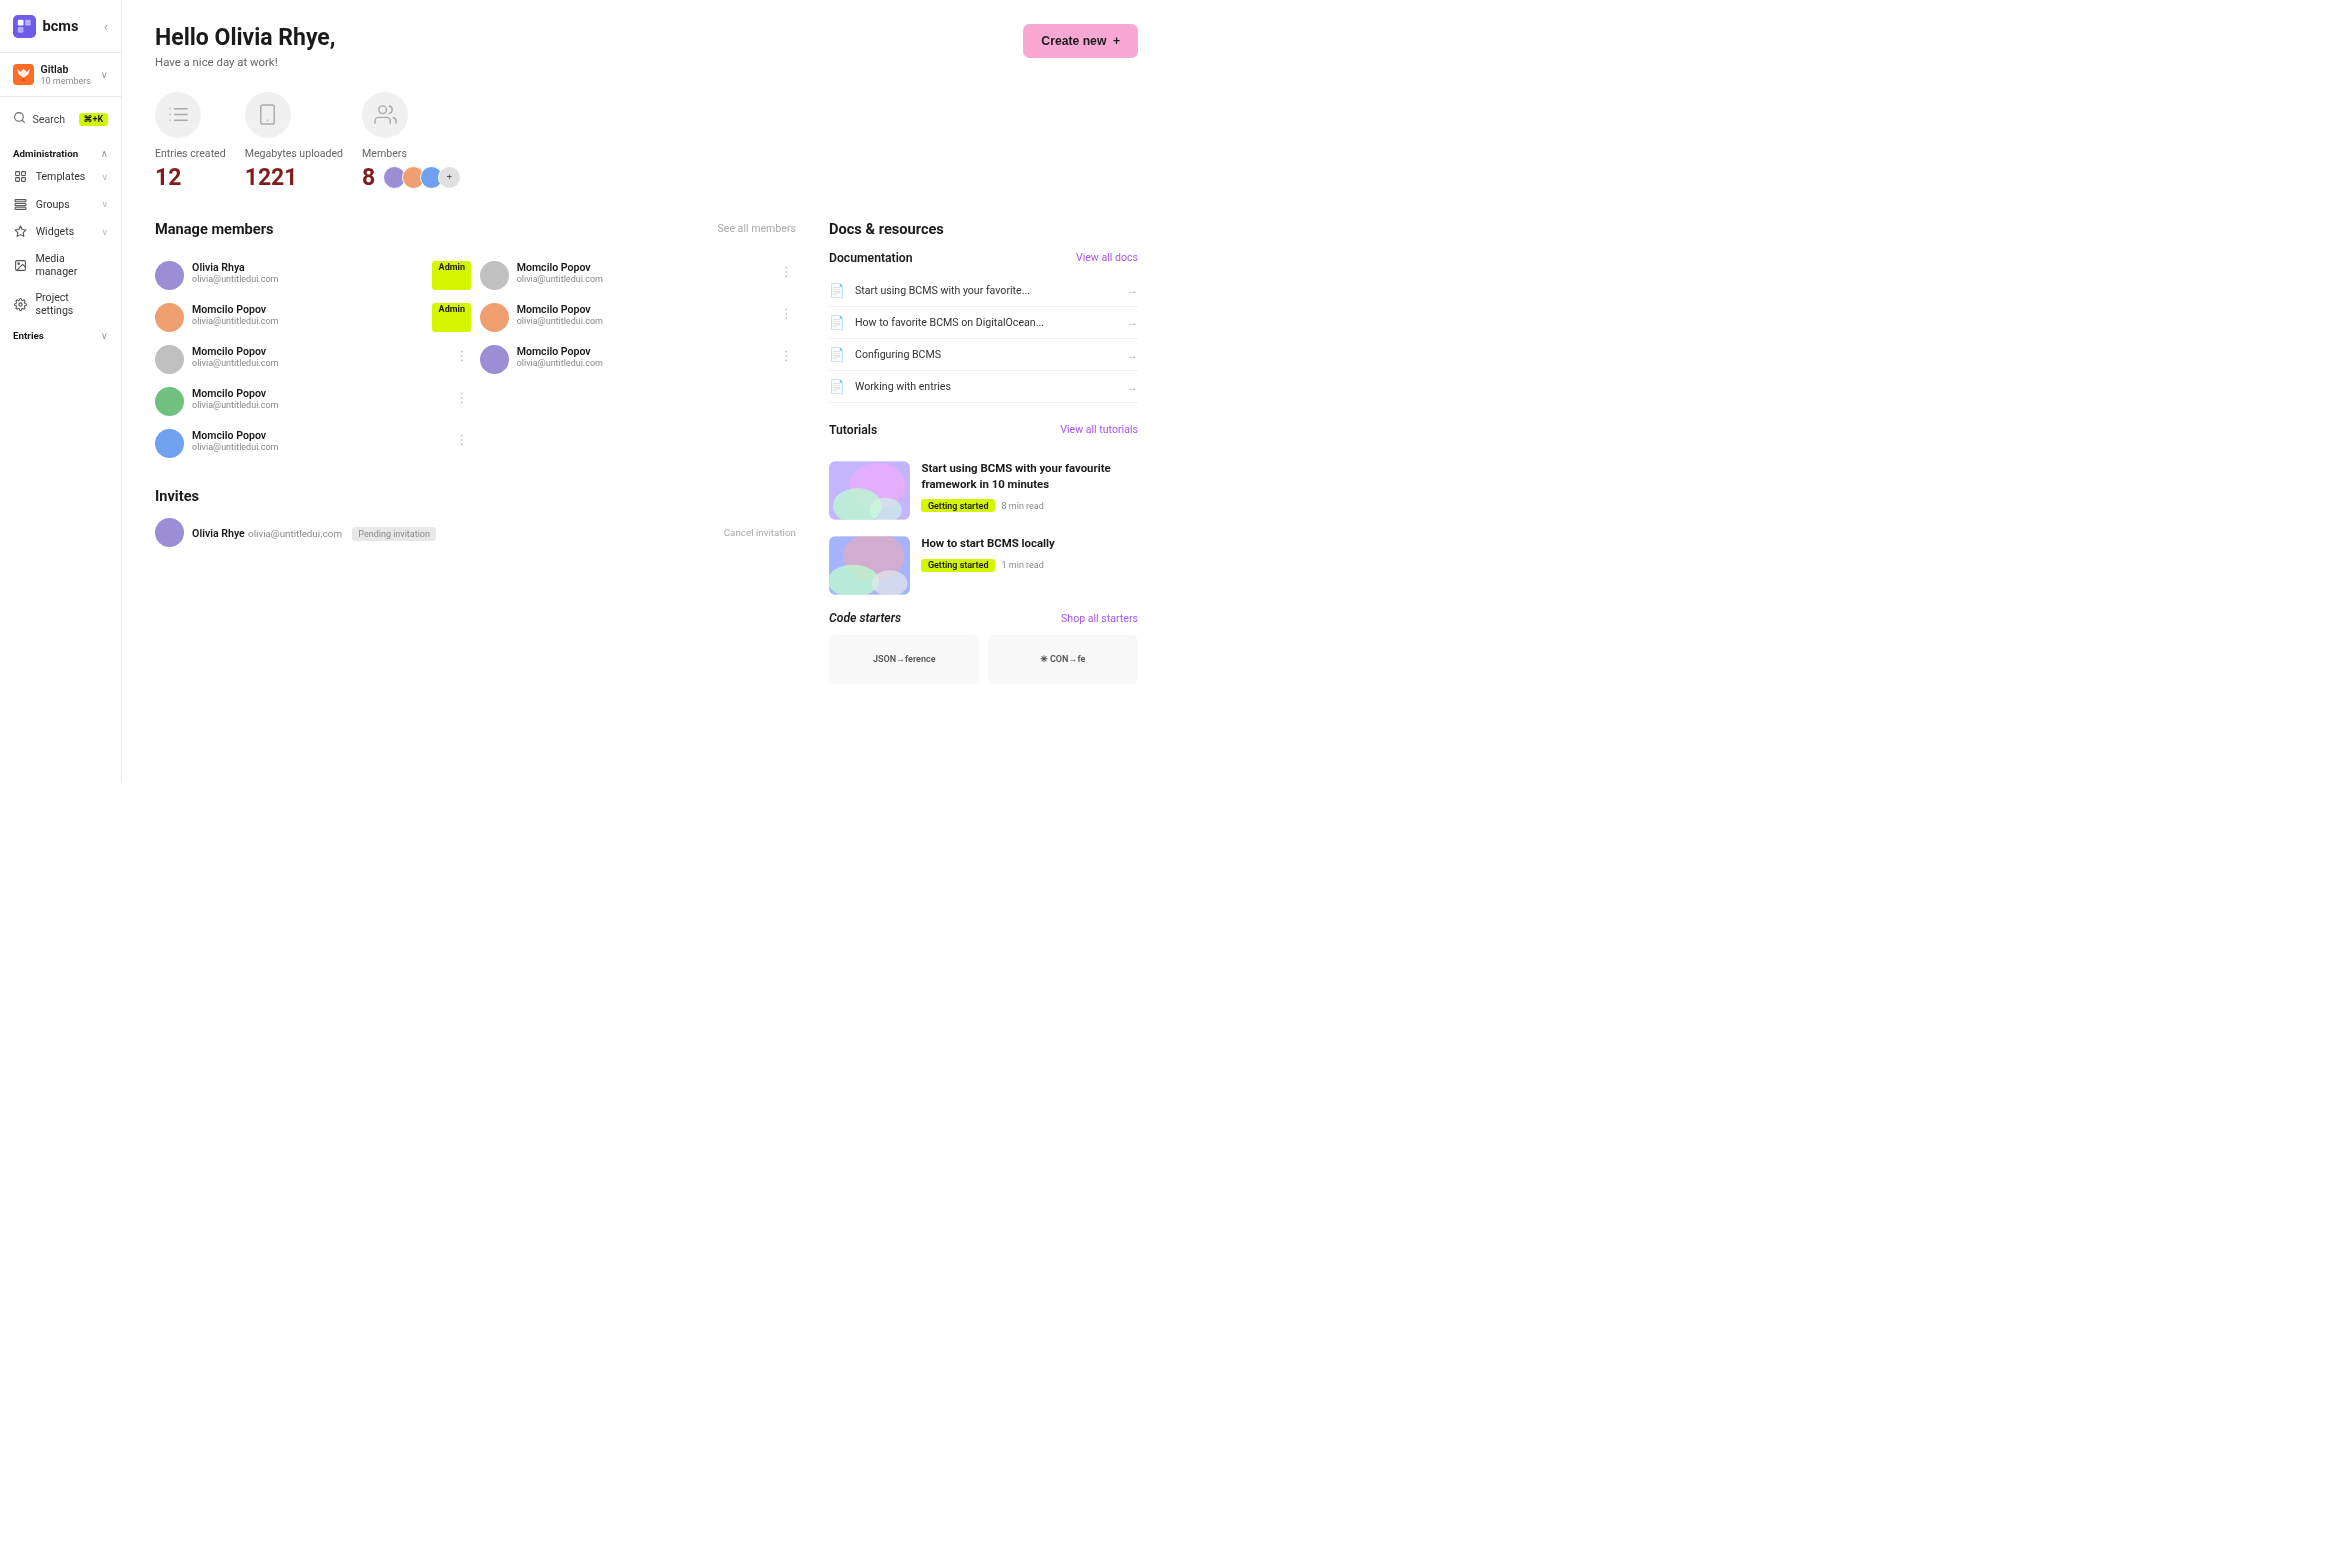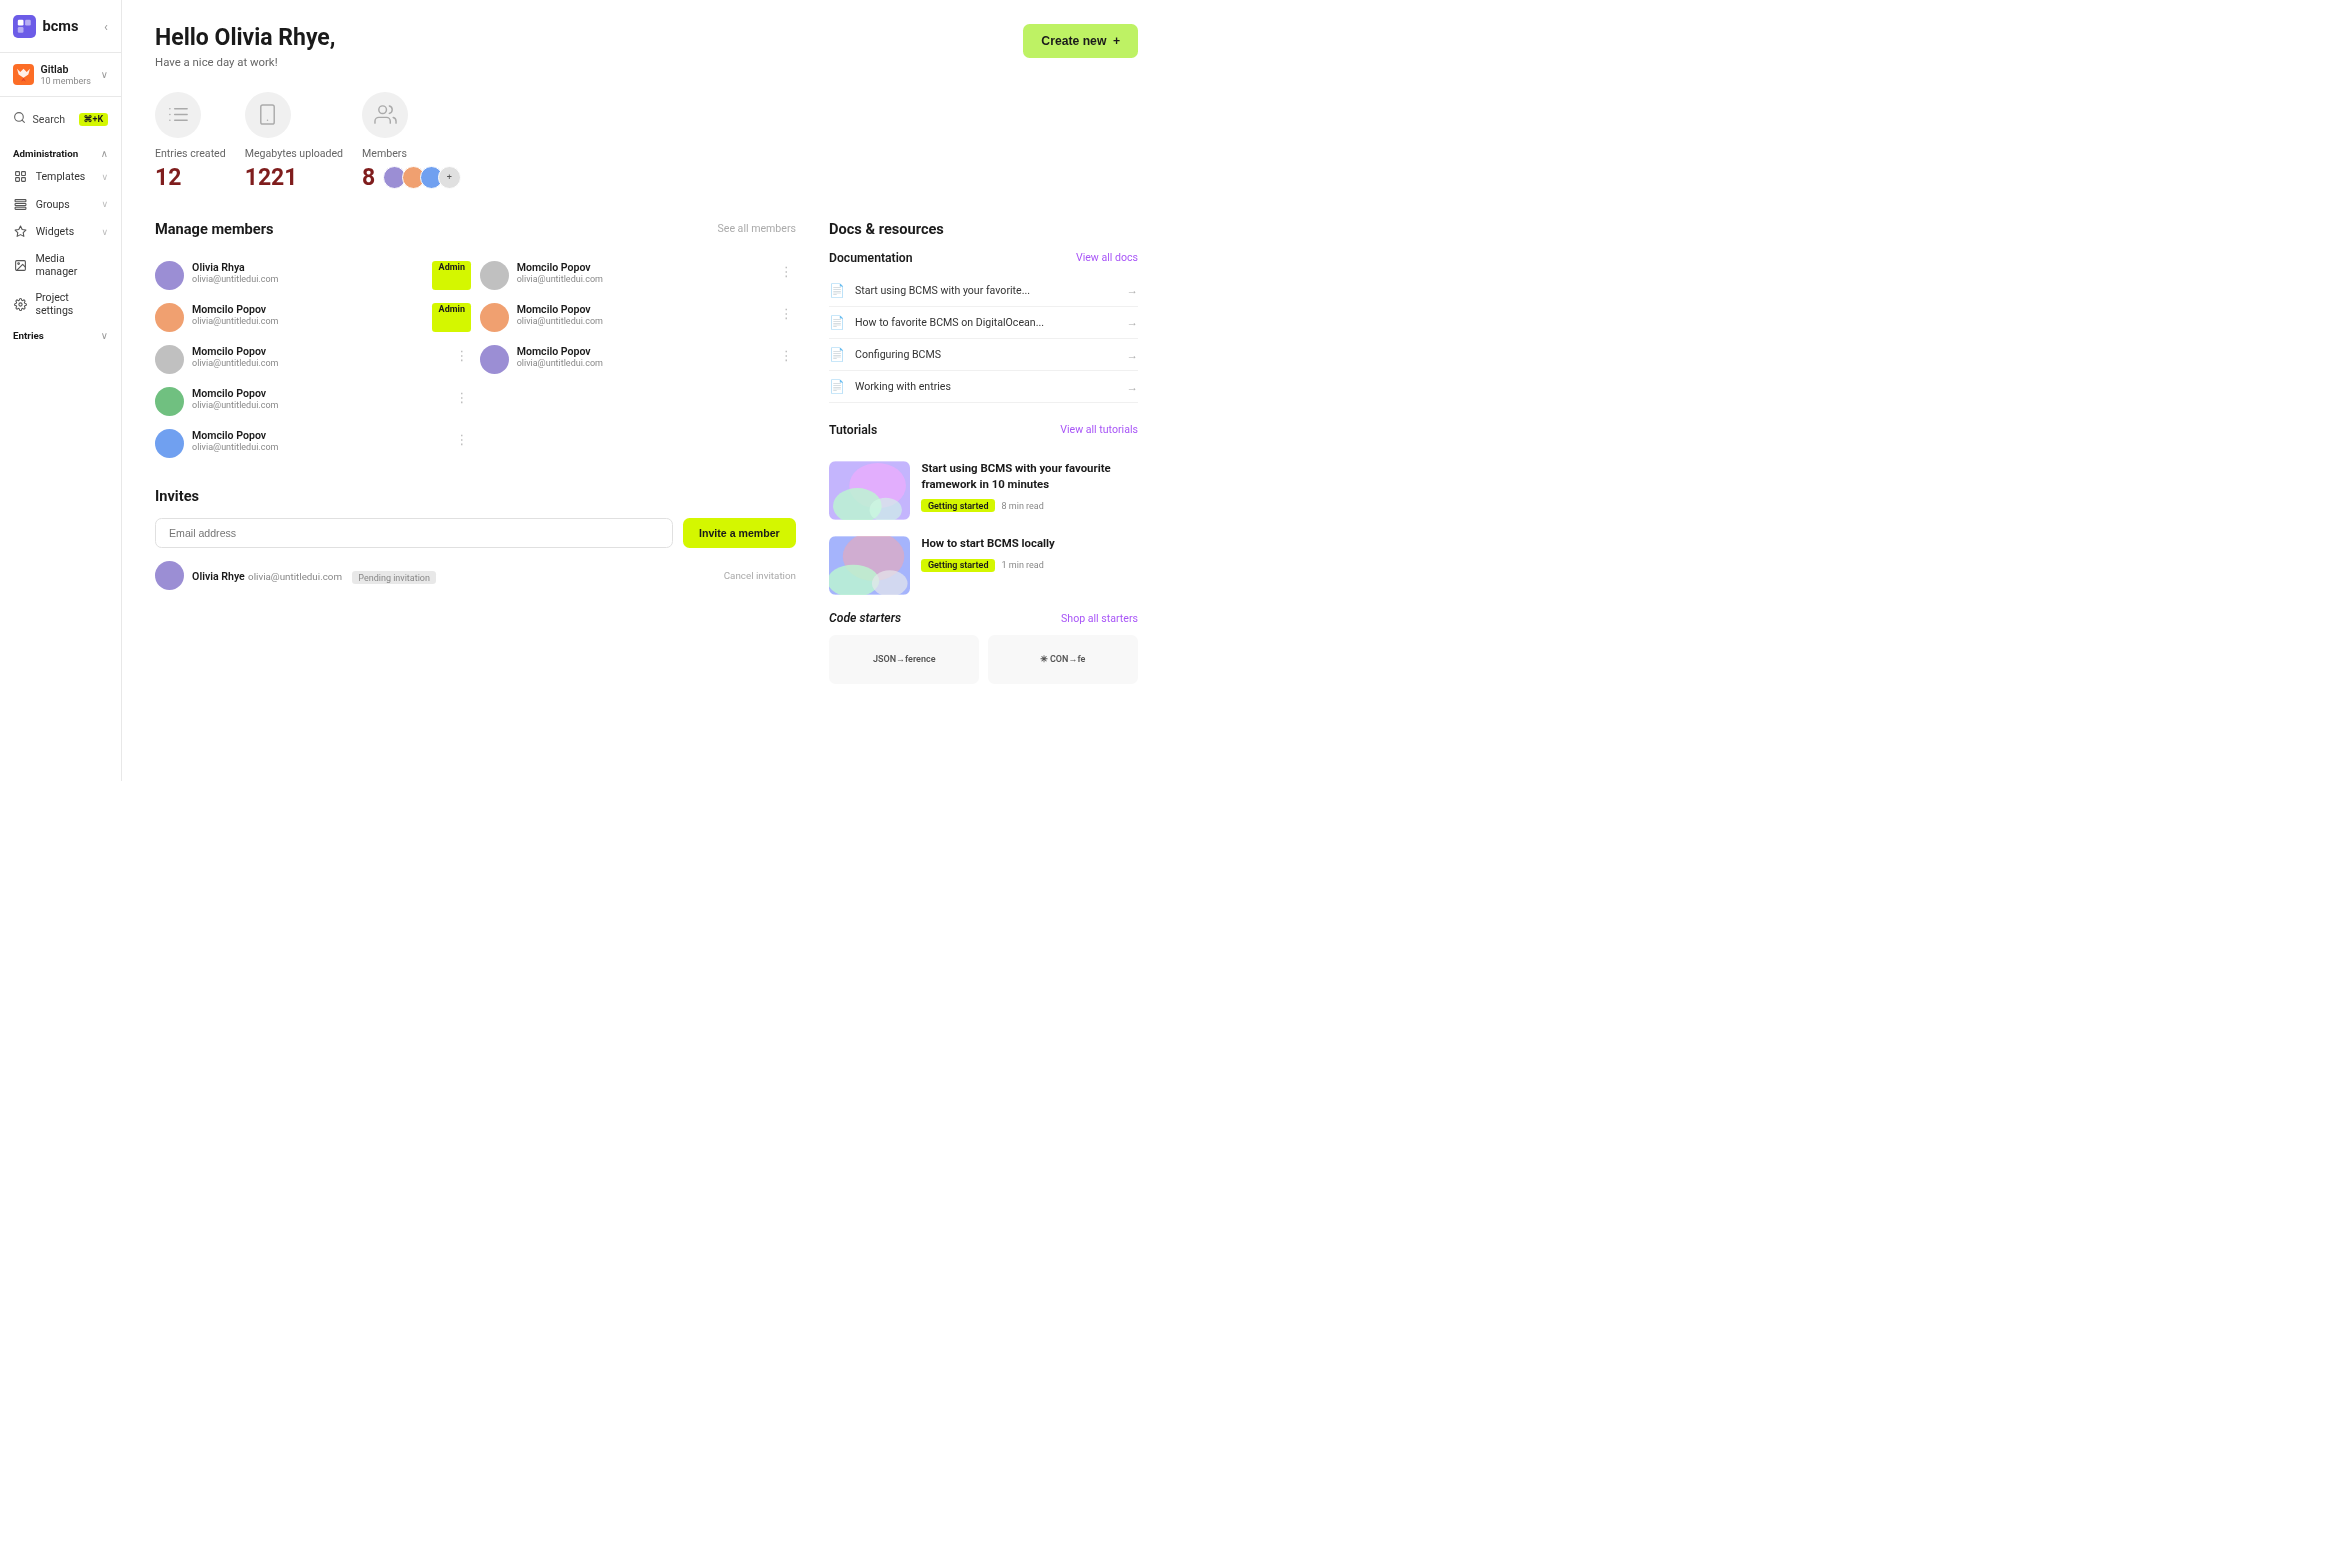--- a/index.html
+++ b/index.html
@@ -42,21 +42,21 @@
     .sidebar-footer { margin-top: auto; padding: 13px; border-top: 0.8px solid #e8e8e8; display: flex; align-items: center; gap: 6.5px; }
     .footer-avatar { width: 23px; height: 23px; border-radius: 50%; background: #ddd; overflow: hidden; display: flex; align-items: center; justify-content: center; font-size: 9px; color: #666; }
     .footer-name { font-size: 9.8px; font-weight: 600; }
     .footer-email { font-size: 8.1px; color: #888; }
     .footer-dots { margin-left: auto; color: #999; cursor: pointer; font-size: 13px; }
 
     
     .main-header { display: flex; align-items: flex-start; justify-content: space-between; margin-bottom: 23px; }
     .greeting-main { font-size: 23px; font-weight: 700; color: #1a1a1a; }
     .greeting-sub { font-size: 11.4px; color: #666; margin-top: 3.3px; }
-    .create-btn { background: #bef264; color: #1a1a1a; border: none; border-radius: 6.5px; padding: 9.8px 18px; font-size: 12.2px; font-weight: 700; cursor: pointer; display: flex; align-items: center; gap: 6.5px; }
+    .create-btn { background: #f9a8d4; color: #1a1a1a; border: none; border-radius: 6.5px; padding: 9.8px 18px; font-size: 12.2px; font-weight: 700; cursor: pointer; display: flex; align-items: center; gap: 6.5px; }
 
     
     .stats-row { display: flex; gap: 19px; margin-bottom: 29px; }
     .stat-card { display: flex; flex-direction: column; align-items: flex-start; }
     .stat-icon { width: 46px; height: 46px; border-radius: 50%; background: #f0f0f0; display: flex; align-items: center; justify-content: center; margin-bottom: 9.8px; }
     .stat-label { font-size: 10.6px; color: #666; margin-bottom: 3.3px; }
     .stat-value { font-size: 23px; font-weight: 700; color: #7f1d1d; }
     .stat-avatars { display: flex; align-items: center; }
     .stat-avatar { width: 23px; height: 23px; border-radius: 50%; border: 1.6px solid #fff; margin-left: -4.9px; background: #ccc; overflow: hidden; }
     .stat-avatar:first-child { margin-left: 0; }
@@ -399,24 +399,20 @@
               <div class="member-info">
                 <div class="member-name">Momcilo Popov</div>
                 <div class="member-email">olivia@untitledui.com</div>
               </div>
               <span class="member-dots">⋮</span>
             </div>
           </div>
         </div>
 
         <div class="invites-title">Invites</div>
-        <div class="invite-row">
-          <input class="invite-input" type="email" placeholder="Email address" style="">
-          <button class="invite-btn">Invite a member</button>
-        </div>
         <div class="pending-row">
           <div class="pending-avatar av-purple"></div>
           <div>
             <span class="pending-name">Olivia Rhye</span>
             <span class="pending-email">olivia@untitledui.com</span>
             <span class="pending-badge">Pending invitation</span>
           </div>
           <span class="cancel-link">Cancel invitation</span>
         </div>
       </div>

